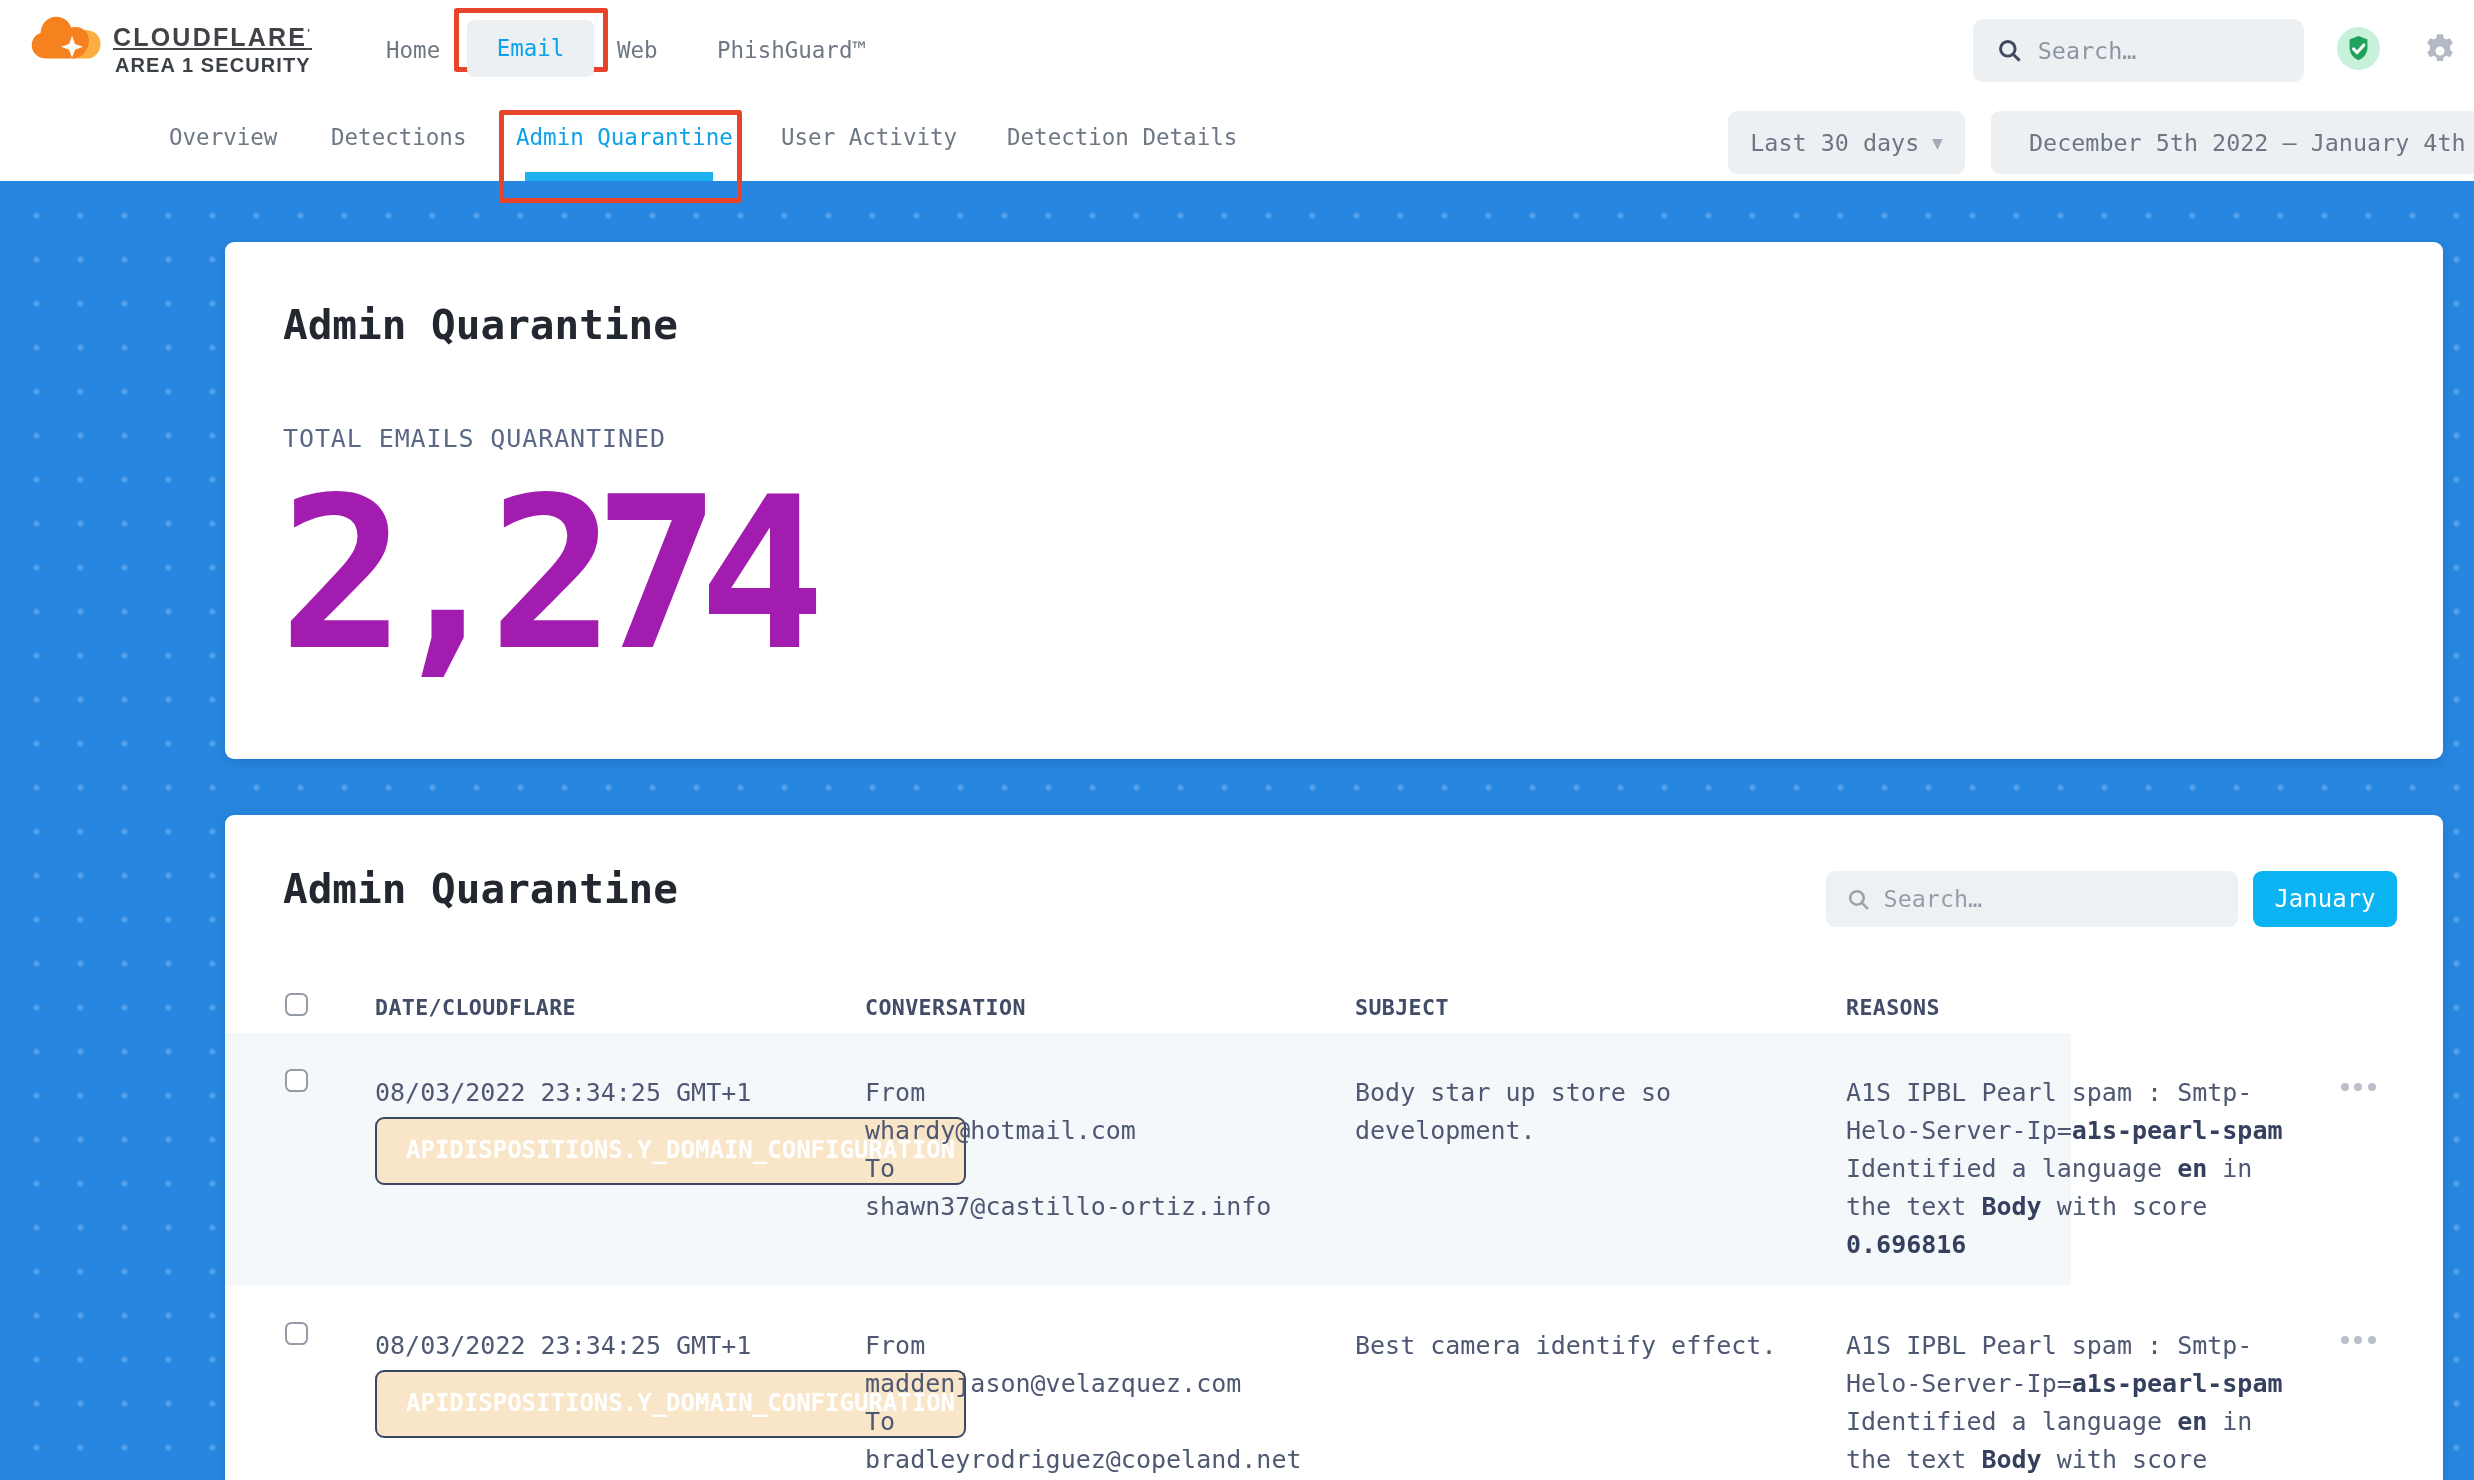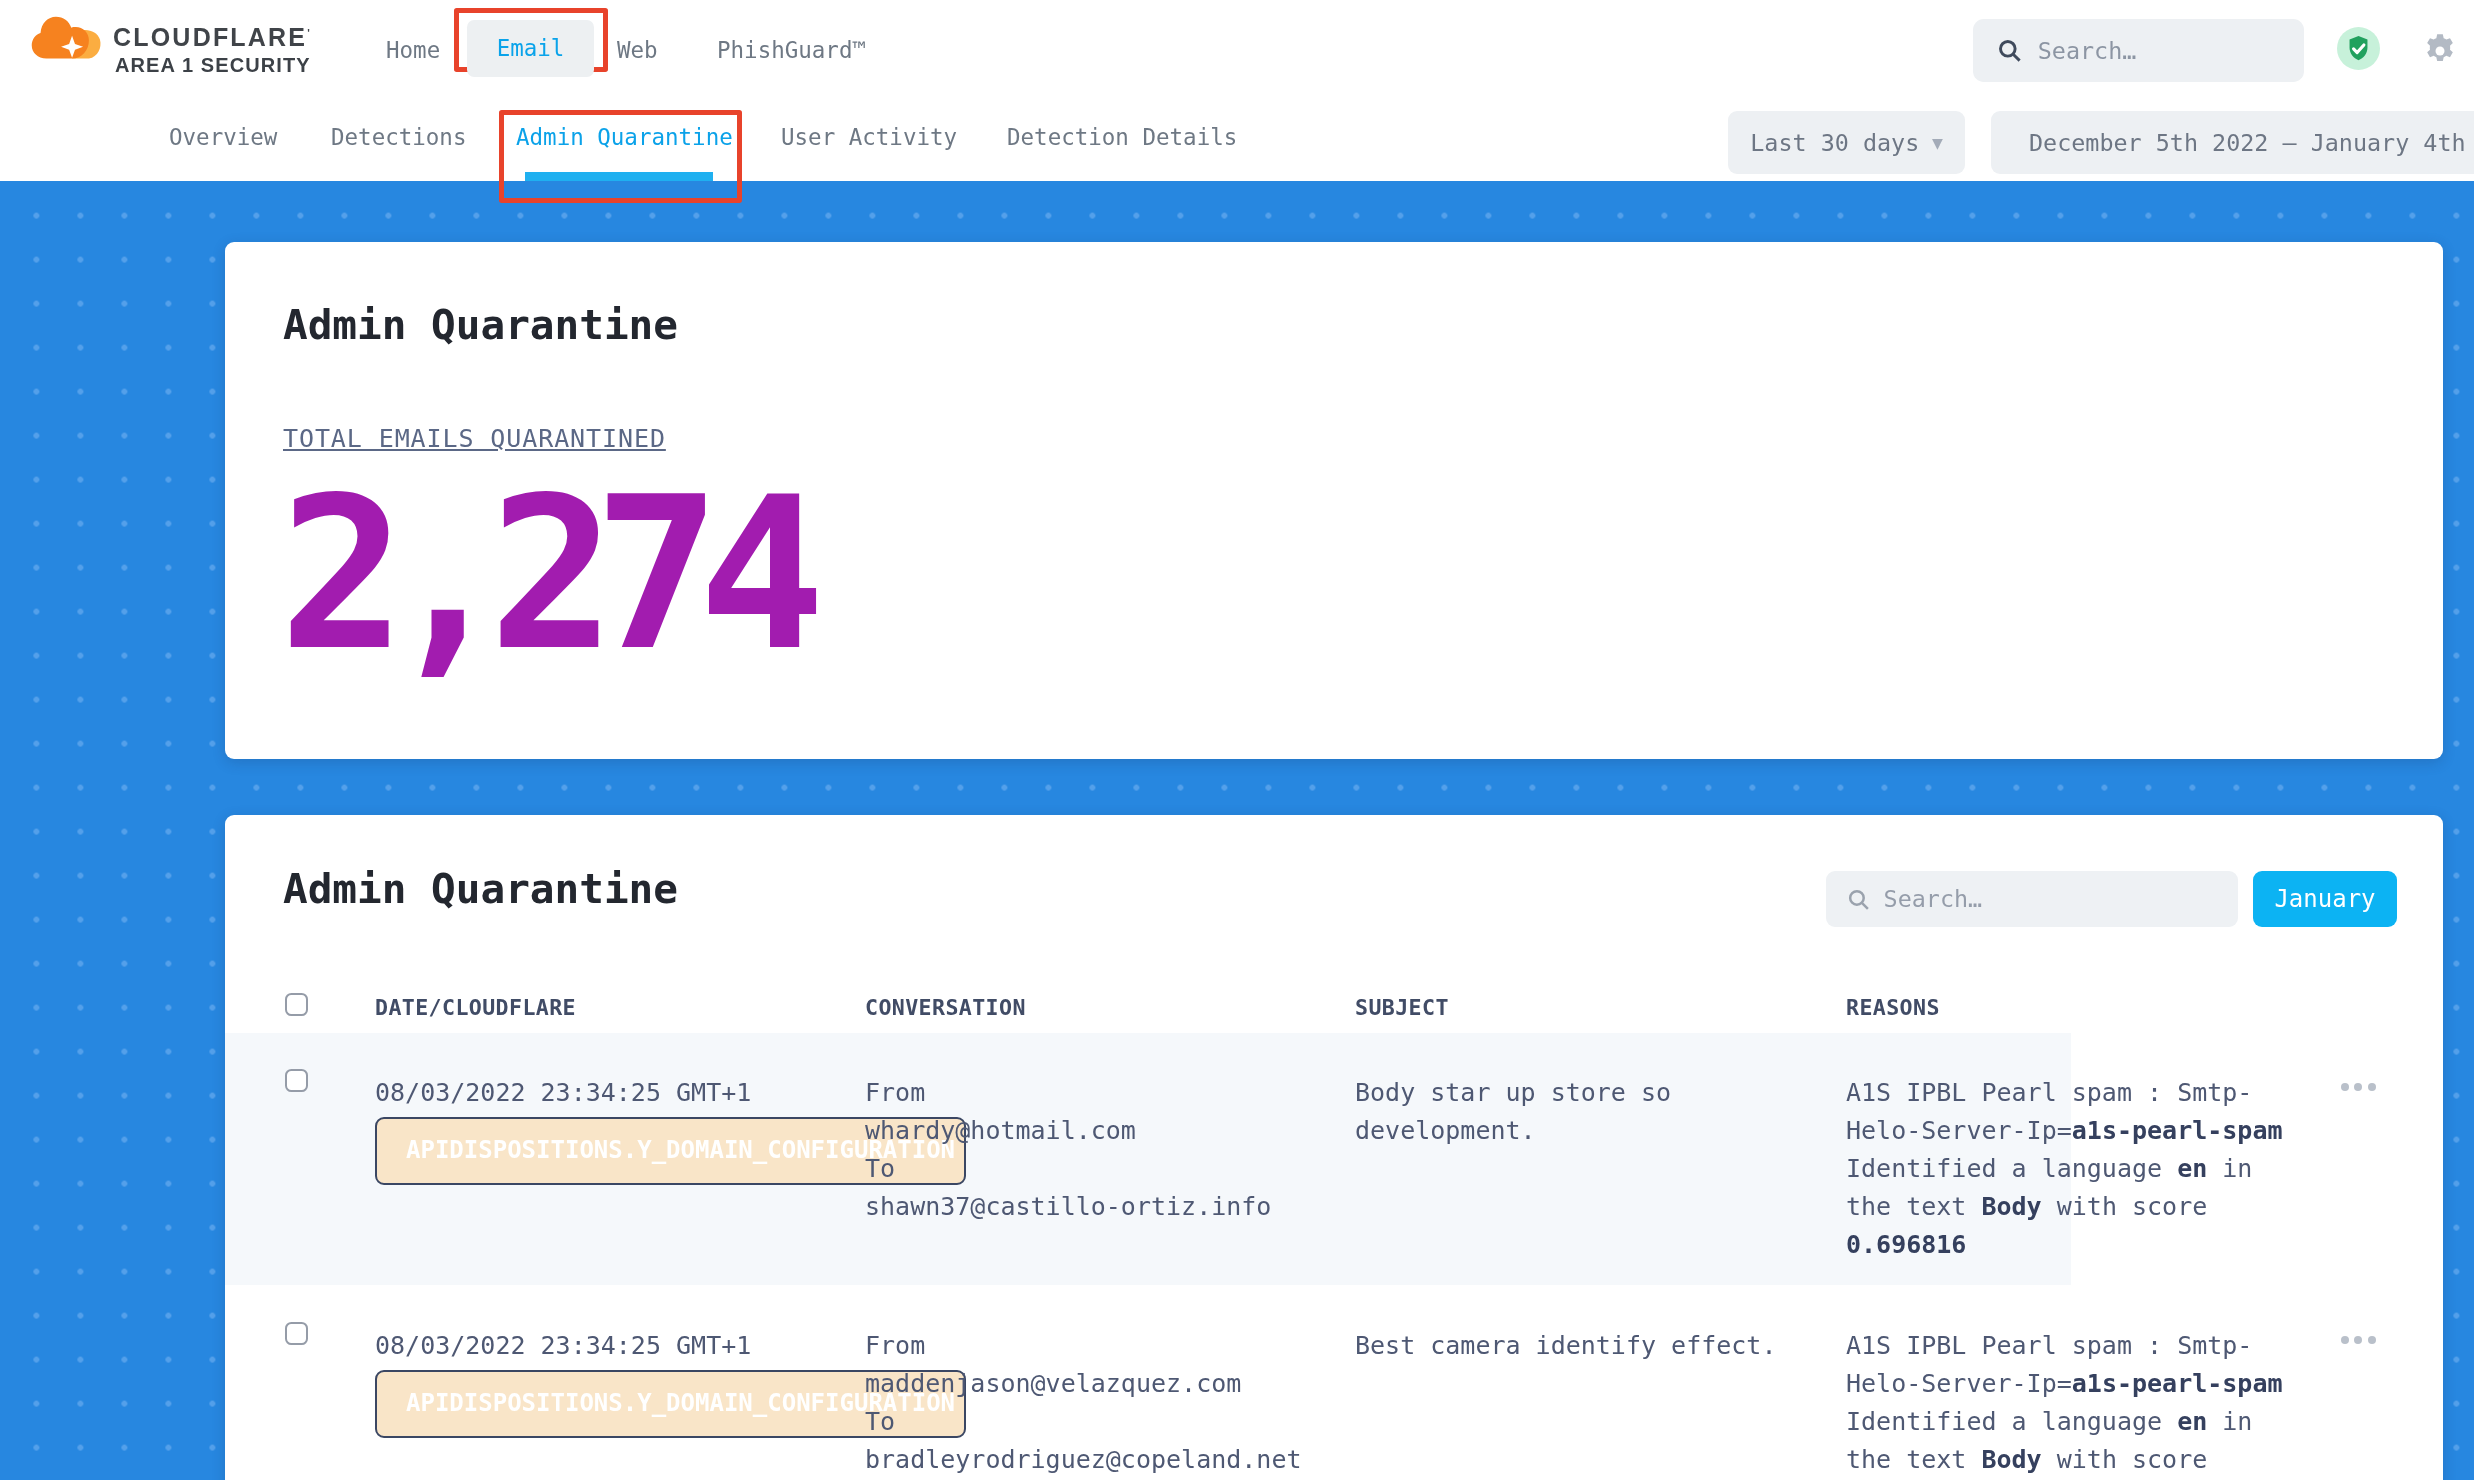--- a/index.html
+++ b/index.html
@@ -3,21 +3,21 @@
 <meta charset="utf-8">
 <style>
   * { margin:0; padding:0; box-sizing:border-box; }
   html,body { width:2475px; height:1480px; overflow:hidden; background:#fff;
               font-family:"DejaVu Sans Mono", monospace; }
 
   
   .header { position:absolute; left:0; top:0; width:2475px; height:101px; background:#fff; z-index:5; }
   .logo { position:absolute; left:31px; top:10.8px; }
   .brand { position:absolute; left:113px; top:23.4px; font-family:"Liberation Sans",sans-serif;
-           font-weight:bold; font-size:25px; letter-spacing:2.2px; color:#404449; }
+           font-weight:bold; font-size:25px; letter-spacing:2.2px; color:#404449;text-decoration:underline; }
   .brand sup { font-size:10.8px; }
   .brand2 { position:absolute; left:115px; top:54px; font-family:"Liberation Sans",sans-serif;
             font-weight:bold; font-size:20px; letter-spacing:1.1px; color:#3c4147; }
   .nav-item { position:absolute; top:0; height:101px; line-height:101px; font-size:22.5px; color:#6e7884; cursor:pointer; }
   .nav-redbox { position:absolute; left:454px; top:8px; width:154px; height:64px;
                 border:5.4px solid #e8432b; border-radius:2.7px; }
   .nav-pill { position:absolute; left:8px; top:7.2px; width:127px; height:57px; background:#edf0f2;
               border-radius:7.2px; text-align:center; line-height:57px; font-size:22.5px; color:#0aa3ea; cursor:pointer; }
   .hsearch { position:absolute; left:1973px; top:19px; width:331px; height:63px; background:#edf0f3;
              border-radius:10.8px; display:flex; align-items:center; padding-left:23.4px; gap:14.4px; }
@@ -44,21 +44,21 @@
   
   .main { position:absolute; left:0; top:181px; width:2475px; height:1299px; background:#2787e0;
           background-image:radial-gradient(#54a0ea 2.7px, transparent 3.1px);
           background-size:44px 44px; background-position:14.4px 12.6px; }
   .card { position:absolute; left:225px; width:2218px; background:#fff; border-radius:9px;
           box-shadow:0 3.6px 12.6px rgba(20,40,80,.18); }
   .card1 { top:61px; height:517px; }
   .card2 { top:634px; height:898px; }
   .card-title { position:absolute; left:58px; font-size:41px; font-weight:bold; color:#23272f; }
 
-  .stat-label { position:absolute; left:58px; top:182px; font-size:25px; letter-spacing:0.9px; color:#5b6886;text-decoration:underline; }
+  .stat-label { position:absolute; left:58px; top:182px; font-size:25px; letter-spacing:0.9px; color:#5b6886; }
   .stat-value { position:absolute; left:54px; top:223px; font-size:211px; font-weight:bold;
                 letter-spacing:-0.105em; color:#a21caf; line-height:1.04; }
 
   
   .tsearch { position:absolute; left:1601px; top:56px; width:412px; height:56px; background:#eef1f4;
              border-radius:9px; display:flex; align-items:center; padding-left:20px; gap:12.6px; }
   .tsearch input { border:none; background:transparent; outline:none; font-family:"DejaVu Sans Mono",monospace;
                    font-size:23.4px; color:#5a6472; width:296px; }
   .tsearch input::placeholder { color:#959daa; }
   .filter-btn { position:absolute; left:2028px; top:56px; width:144px; height:56px; background:#0cb3f3;

